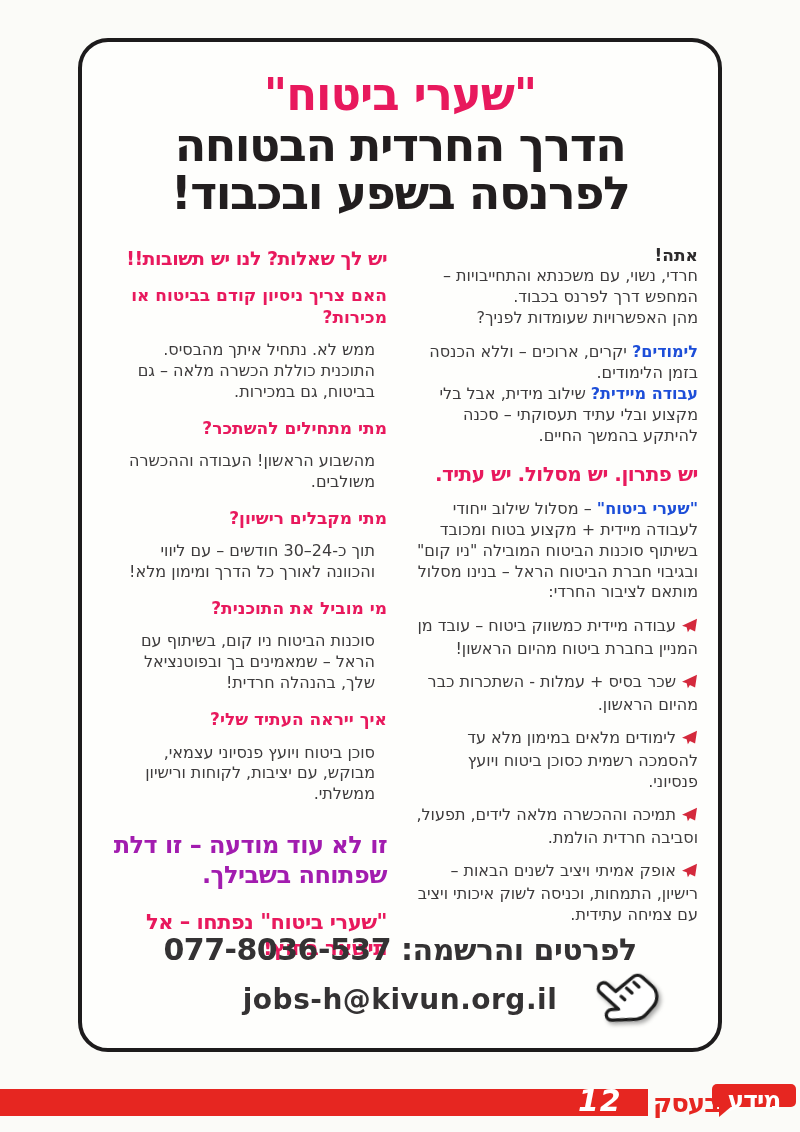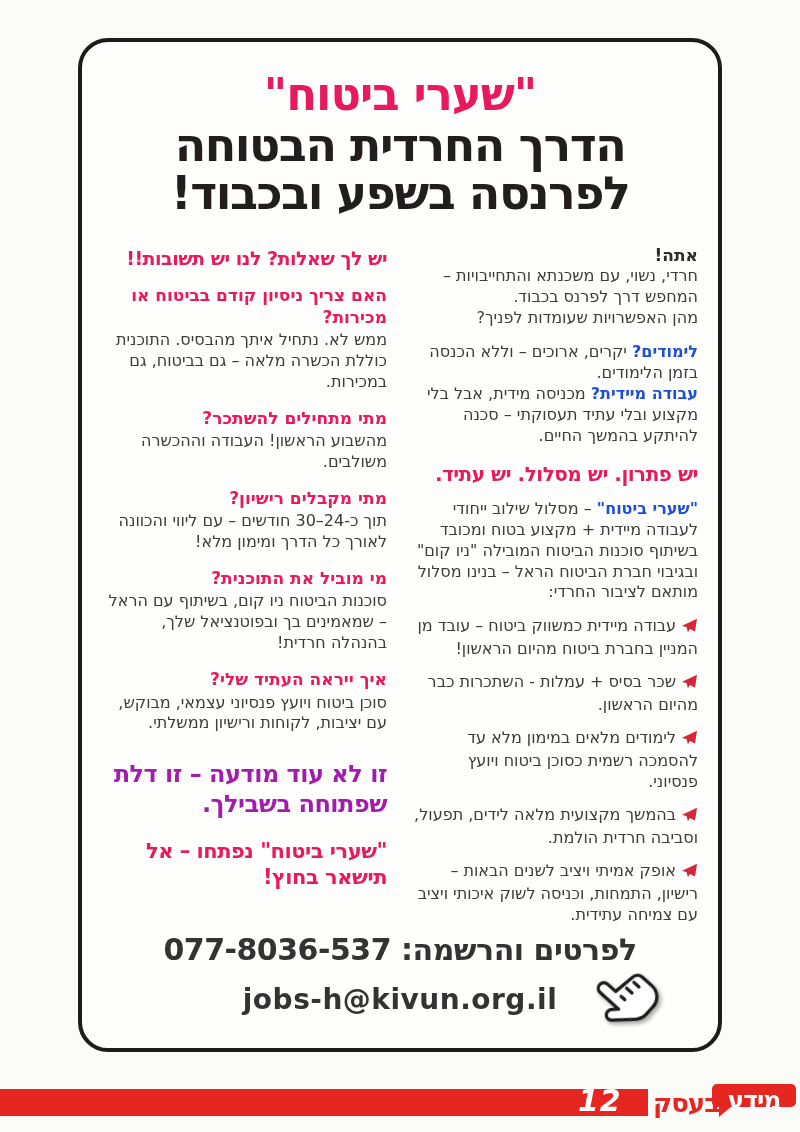--- a/index.html
+++ b/index.html
@@ -43,21 +43,21 @@
     color:#e8195d;font-weight:bold;font-size:20px;
     margin:15px 0 11px 0;letter-spacing:-0.5px;
   }
   .bullet{margin:0 0 12px 0;}
   .plane{display:inline-block;margin-left:5px;vertical-align:-2px;}
   .faq-title{
     color:#e8195d;font-weight:bold;font-size:19px;
     margin:2px 0 6px 0;letter-spacing:-0.5px;
   }
   .faq-q{color:#e8195d;font-weight:bold;font-size:17px;margin:15px 0 2px 0;line-height:1.25;}
-  .faq-a{margin:0;}
+  .faq-a{margin:12px;}
   .closing-bold{
     font-size:24px;font-weight:900;color:#a21caf;
     margin-top:26px;line-height:1.22;letter-spacing:-0.5px;
   }
   .closing-pink{
     font-size:21px;font-weight:900;color:#e8195d;
     margin-top:20px;line-height:1.22;letter-spacing:-0.5px;
   }
   
   .footer{
@@ -112,21 +112,21 @@
 
   <div class="columns">
 
     <div class="col">
       <div class="intro-title">אתה!</div>
       <p class="para"><span>חרדי, נשוי, עם משכנתא והתחייבויות – המחפש דרך לפרנס בכבוד.</span><br>
         <span>מהן האפשרויות שעומדות לפניך?</span></p>
 
       <p class="para">
         <span class="b">לימודים?</span><span> יקרים, ארוכים – וללא הכנסה בזמן הלימודים.</span><br>
-        <span class="b">עבודה מיידית?</span><span> מכניסה מידית, אבל בלי מקצוע ובלי עתיד תעסוקתי – סכנה להיתקע בהמשך החיים.</span>
+        <span class="b">עבודה מיידית?</span><span> שילוב מידית, אבל בלי מקצוע ובלי עתיד תעסוקתי – סכנה להיתקע בהמשך החיים.</span>
       </p>
 
       <div class="solution-heading">יש פתרון. יש מסלול. יש עתיד.</div>
 
       <p class="para">
         <span class="b">"שערי ביטוח"</span><span> – מסלול שילוב ייחודי לעבודה מיידית + מקצוע בטוח ומכובד בשיתוף סוכנות הביטוח המובילה "ניו קום" ובגיבוי חברת הביטוח הראל – בנינו מסלול מותאם לציבור החרדי:</span>
       </p>
 
       <div class="bullet">
         <span class="plane"><svg width="17" height="15" viewBox="0 0 24 22">
@@ -139,21 +139,21 @@
             </svg></span><span>שכר בסיס + עמלות - השתכרות כבר מהיום הראשון.</span>
       </div>
       <div class="bullet">
         <span class="plane"><svg width="17" height="15" viewBox="0 0 24 22">
               <path fill="#d4293c" d="M23 1 L1 11.2 l6.8 2.3 L9.6 21 l3-4.8 7.6 3.6 z"></path>
             </svg></span><span>לימודים מלאים במימון מלא עד להסמכה רשמית כסוכן ביטוח ויועץ פנסיוני.</span>
       </div>
       <div class="bullet">
         <span class="plane"><svg width="17" height="15" viewBox="0 0 24 22">
               <path fill="#d4293c" d="M23 1 L1 11.2 l6.8 2.3 L9.6 21 l3-4.8 7.6 3.6 z"></path>
-            </svg></span><span>בהמשך מקצועית מלאה לידים, תפעול, וסביבה חרדית הולמת.</span>
+            </svg></span><span>תמיכה וההכשרה מלאה לידים, תפעול, וסביבה חרדית הולמת.</span>
       </div>
       <div class="bullet">
         <span class="plane"><svg width="17" height="15" viewBox="0 0 24 22">
               <path fill="#d4293c" d="M23 1 L1 11.2 l6.8 2.3 L9.6 21 l3-4.8 7.6 3.6 z"></path>
             </svg></span><span>אופק אמיתי ויציב לשנים הבאות – רישיון, התמחות, וכניסה לשוק איכותי ויציב עם צמיחה עתידית.</span>
       </div>
     </div>
 
     <div class="col">
       <div class="faq-title">יש לך שאלות? לנו יש תשובות!!</div>

